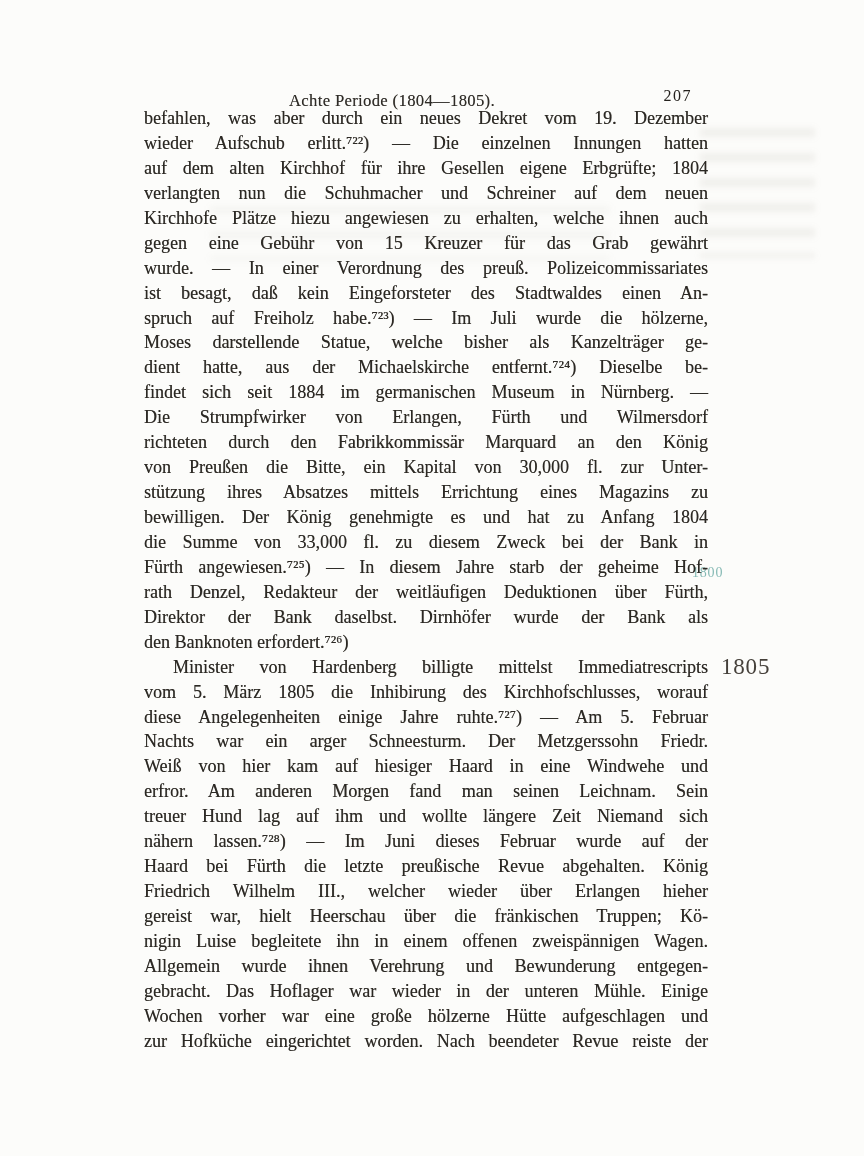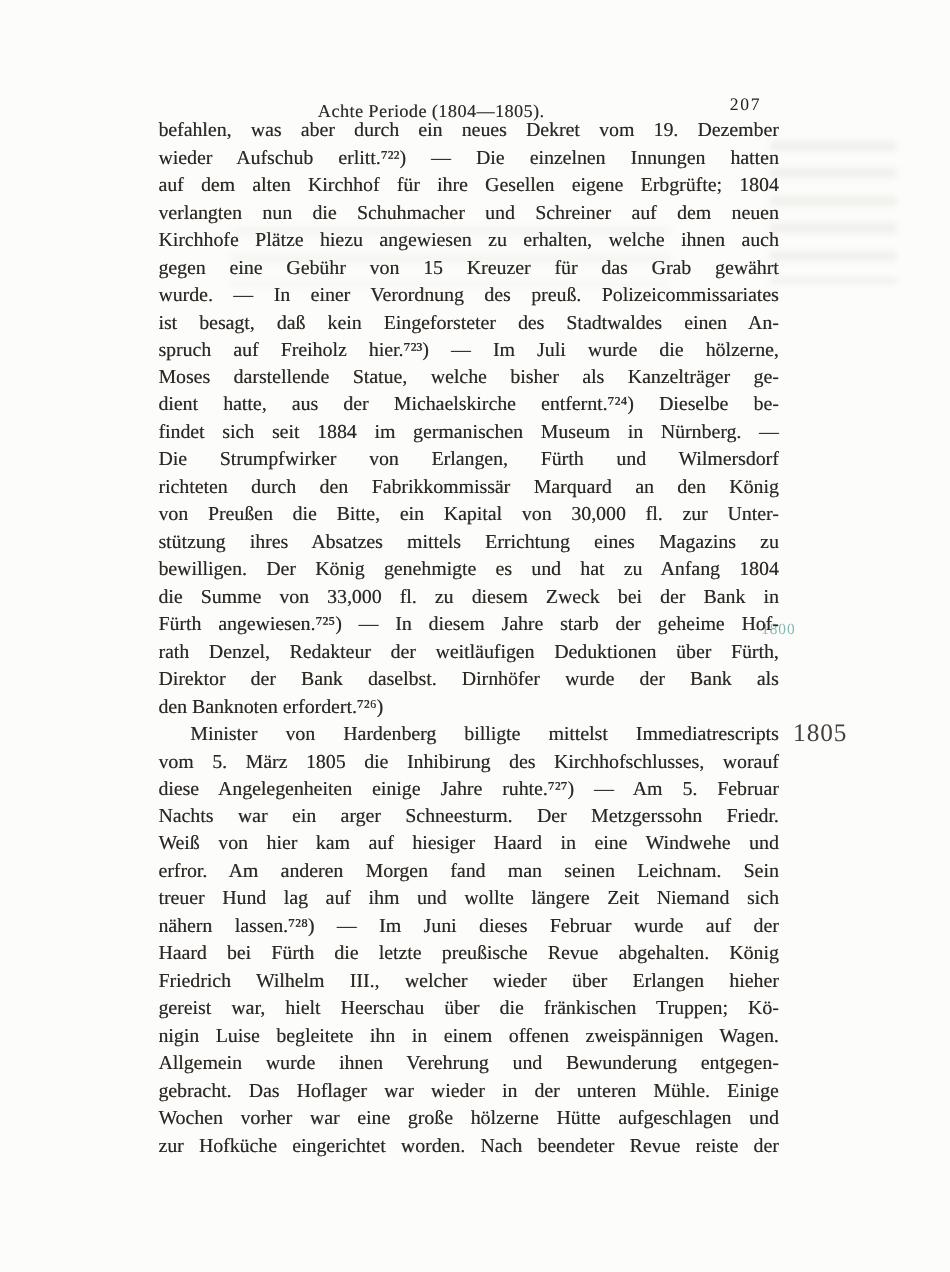--- a/index.html
+++ b/index.html
@@ -117,21 +117,21 @@
 
   <div class="body-text" id="body-text">
       <div class="line"><span class="line-text">befahlen, was aber durch ein neues Dekret vom 19. Dezember</span></div>
       <div class="line"><span class="line-text">wieder Aufschub erlitt.⁷²²) — Die einzelnen Innungen hatten</span></div>
       <div class="line"><span class="line-text">auf dem alten Kirchhof für ihre Gesellen eigene Erbgrüfte; 1804</span></div>
       <div class="line"><span class="line-text">verlangten nun die Schuhmacher und Schreiner auf dem neuen</span></div>
       <div class="line"><span class="line-text">Kirchhofe Plätze hiezu angewiesen zu erhalten, welche ihnen auch</span></div>
       <div class="line"><span class="line-text">gegen eine Gebühr von 15 Kreuzer für das Grab gewährt</span></div>
       <div class="line"><span class="line-text">wurde. — In einer Verordnung des preuß. Polizeicommissariates</span></div>
       <div class="line"><span class="line-text">ist besagt, daß kein Eingeforsteter des Stadtwaldes einen An-</span></div>
-      <div class="line"><span class="line-text">spruch auf Freiholz hier.⁷²³) — Im Juli wurde die hölzerne,</span></div>
+      <div class="line"><span class="line-text">spruch auf Freiholz habe.⁷²³) — Im Juli wurde die hölzerne,</span></div>
       <div class="line"><span class="line-text">Moses darstellende Statue, welche bisher als Kanzelträger ge-</span></div>
       <div class="line"><span class="line-text">dient hatte, aus der Michaelskirche entfernt.⁷²⁴) Dieselbe be-</span></div>
       <div class="line"><span class="line-text">findet sich seit 1884 im germanischen Museum in Nürnberg. —</span></div>
       <div class="line"><span class="line-text">Die Strumpfwirker von Erlangen, Fürth und Wilmersdorf</span></div>
       <div class="line"><span class="line-text">richteten durch den Fabrikkommissär Marquard an den König</span></div>
       <div class="line"><span class="line-text">von Preußen die Bitte, ein Kapital von 30,000 fl. zur Unter-</span></div>
       <div class="line"><span class="line-text">stützung ihres Absatzes mittels Errichtung eines Magazins zu</span></div>
       <div class="line"><span class="line-text">bewilligen. Der König genehmigte es und hat zu Anfang 1804</span></div>
       <div class="line"><span class="line-text">die Summe von 33,000 fl. zu diesem Zweck bei der Bank in</span></div>
       <div class="line"><span class="line-text">Fürth angewiesen.⁷²⁵) — In diesem Jahre starb der geheime Hof-</span></div>

